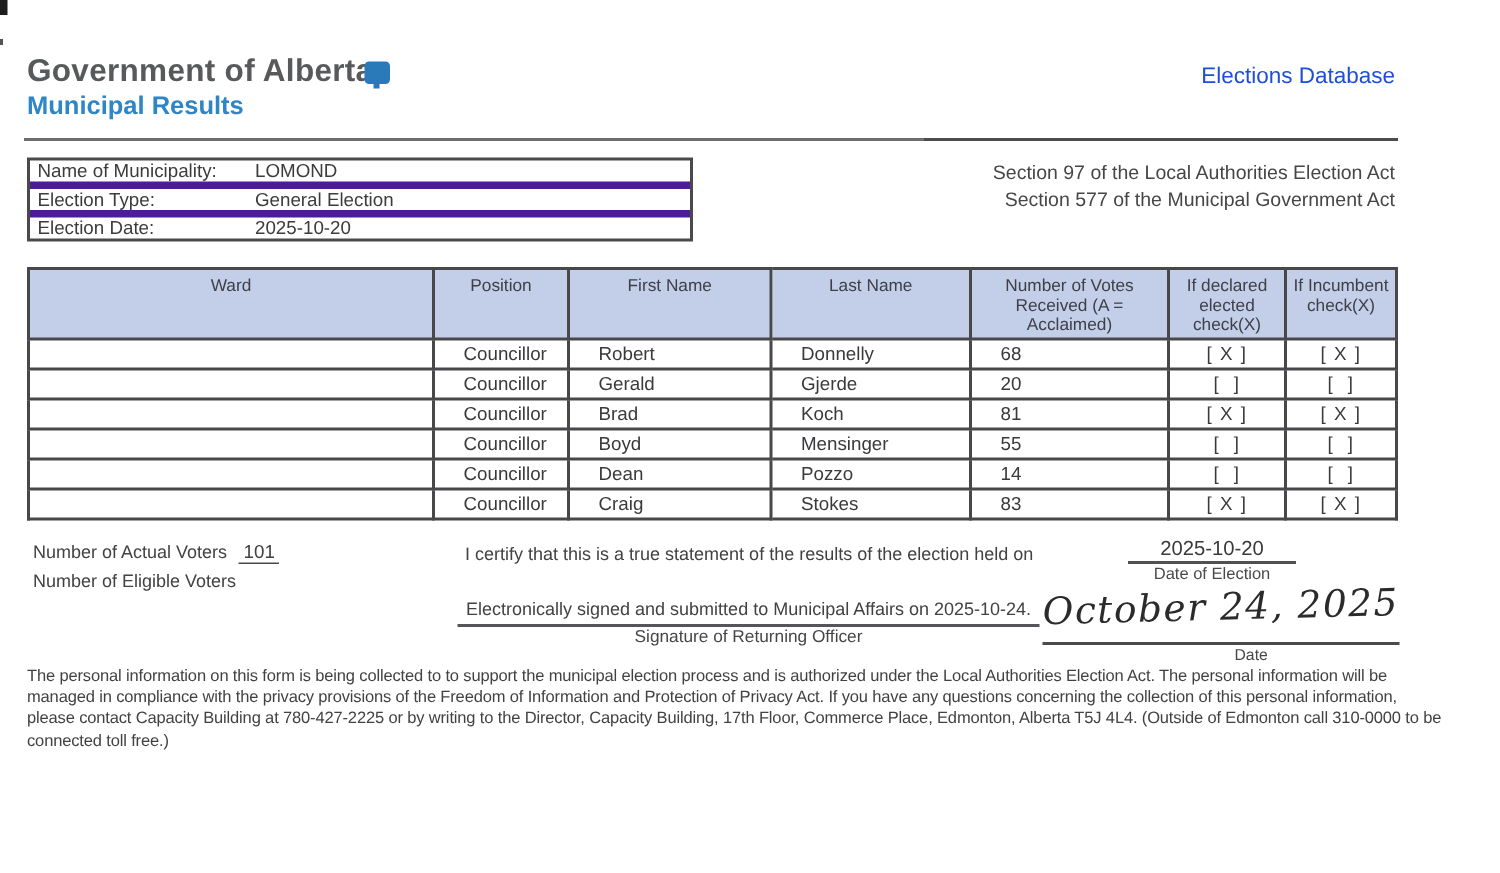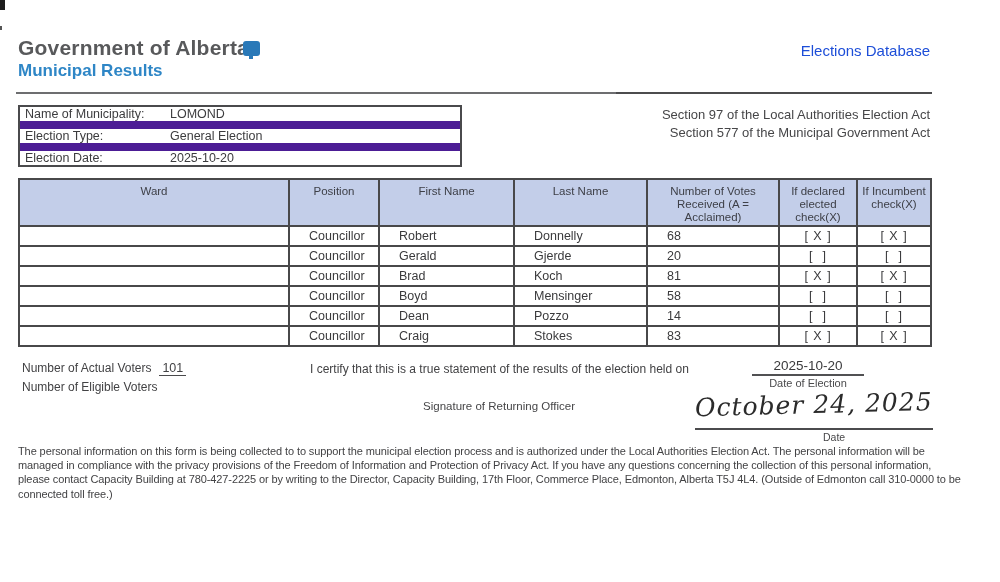--- a/index.html
+++ b/index.html
@@ -20,21 +20,21 @@
   .logo-mark::after{content:"";position:absolute;left:6px;bottom:-3px;width:4px;height:4px;background:#2a79b8;}
   .brand-dept{position:absolute;left:18px;top:61px;font-size:17px;font-weight:bold;color:#2e86c6;}
   .masthead{position:absolute;right:70px;top:42px;text-align:right;}
   .masthead .line1{font-size:15px;color:#1d4ed8;}
   .masthead .line2{font-size:17px;font-weight:bold;color:#757678;margin-top:5px;letter-spacing:.3px;}
   .header-rule{position:absolute;left:16px;top:92px;width:916px;height:2px;background:#6d6e70;}
   .header-rule .dark-seg{position:absolute;left:600px;top:0;width:316px;height:2px;background:#4c4c4e;}
 
   
   .info-table{position:absolute;left:18px;top:105px;width:440px;border:2px solid #4a4a4c;}
-  .info-row{position:relative;height:14px;border-bottom:8px solid #4c1d95;font-size:12.5px;line-height:14px;color:#3c3c3e;}
+  .info-row{position:relative;height:14px;border-bottom:5px solid #4c1d95;font-size:12.5px;line-height:14px;color:#3c3c3e;}
   .info-row:last-child{border-bottom:none;}
   .info-label{position:absolute;left:5px;top:0;}
   .info-value{position:absolute;left:150px;top:0;}
 
   
   .legislation{position:absolute;right:70px;top:106px;text-align:right;font-size:13px;color:#464648;line-height:18px;}
 
   
   .results-table{position:absolute;left:18px;top:178px;border-collapse:collapse;table-layout:fixed;width:912px;}
   .results-table th,.results-table td{border:2px solid #48484a;padding:0;overflow:hidden;}
@@ -157,21 +157,21 @@
         <td class="cell-text">Koch</td>
         <td class="cell-text">81</td>
         <td class="cell-check">[ X ]</td>
         <td class="cell-check">[ X ]</td>
       </tr>
       <tr>
         <td class="cell-text"></td>
         <td class="cell-text">Councillor</td>
         <td class="cell-text">Boyd</td>
         <td class="cell-text">Mensinger</td>
-        <td class="cell-text">58</td>
+        <td class="cell-text">55</td>
         <td class="cell-check">[  ]</td>
         <td class="cell-check">[  ]</td>
       </tr>
       <tr>
         <td class="cell-text"></td>
         <td class="cell-text">Councillor</td>
         <td class="cell-text">Dean</td>
         <td class="cell-text">Pozzo</td>
         <td class="cell-text">14</td>
         <td class="cell-check">[  ]</td>
@@ -199,20 +199,21 @@
   </div>
 
   <div class="certify">I certify that this is a true statement of the results of the election held on</div>
 
   <div class="election-date-block">
     <span class="date">2025-10-20</span>
     <span class="label">Date of Election</span>
   </div>
 
   <div class="signature-block">
+    <span class="statement">Electronically signed and submitted to Municipal Affairs on 2025-10-24.</span>
     <span class="label">Signature of Returning Officer</span>
   </div>
 
   <div class="handwriting-block">
     <span class="handwriting">October 24, 2025</span>
     <div class="handwriting-line"></div>
     <span class="label">Date</span>
   </div>
 
   <div class="privacy">

